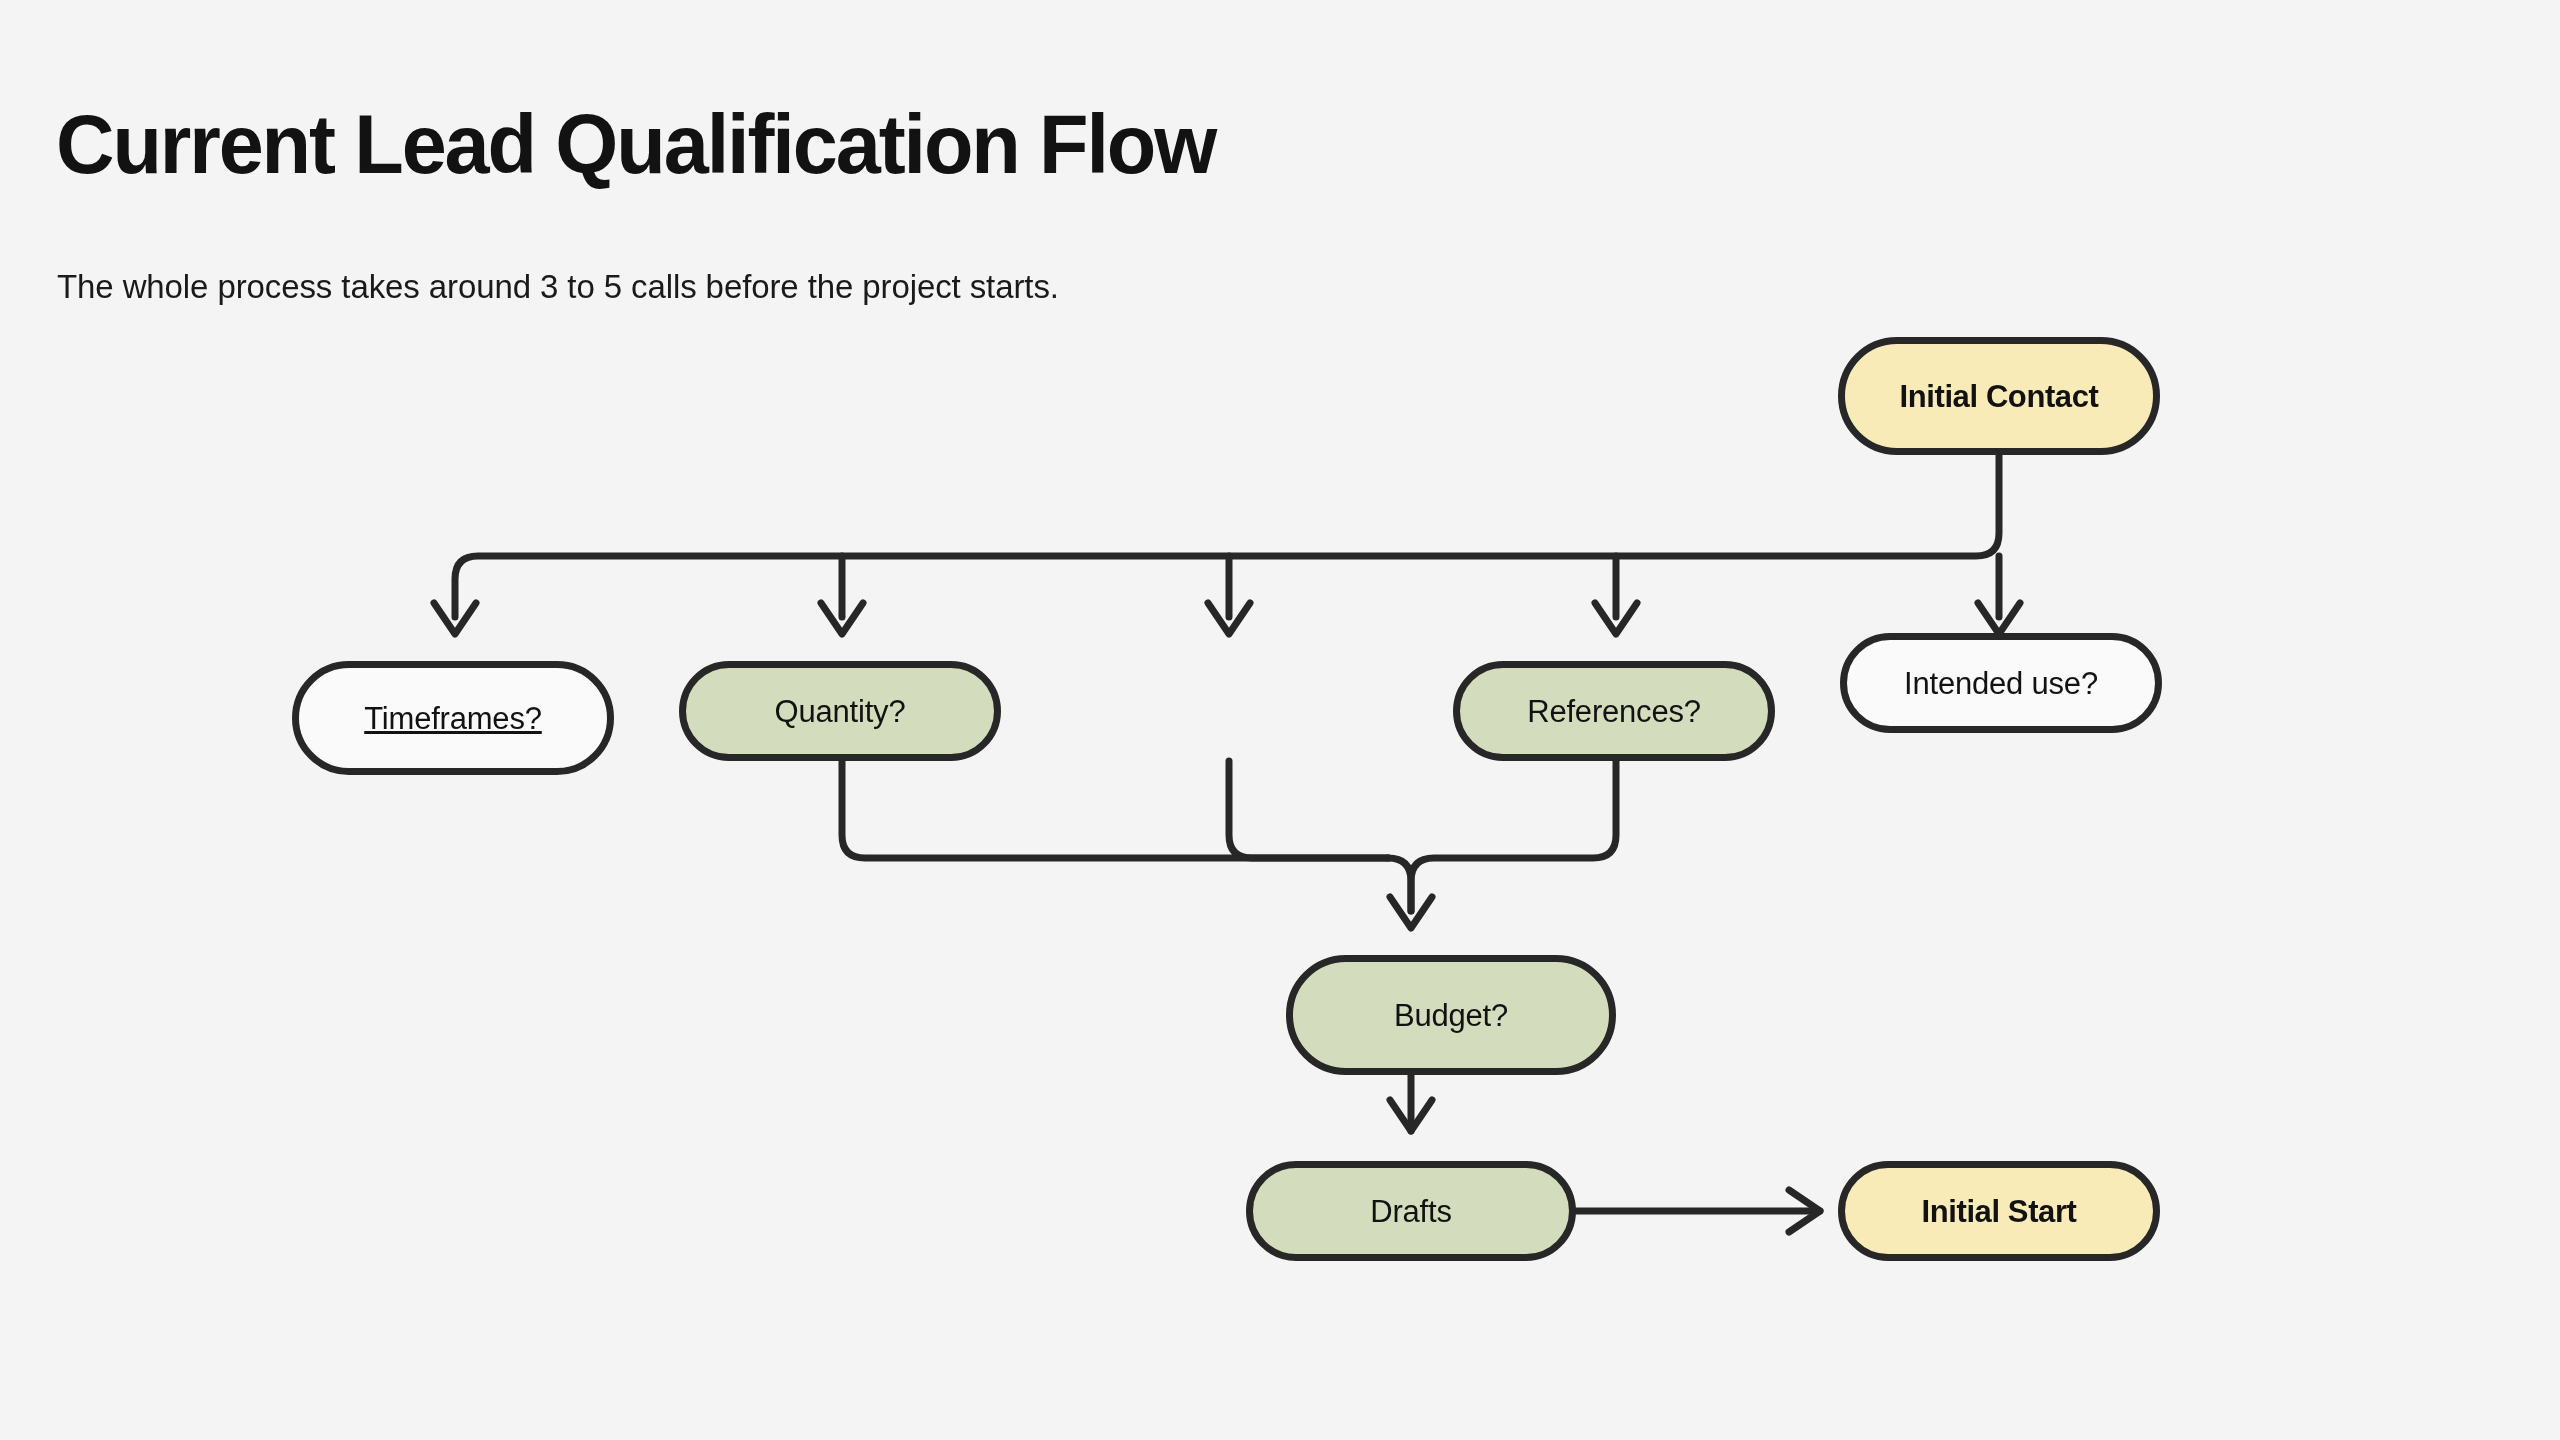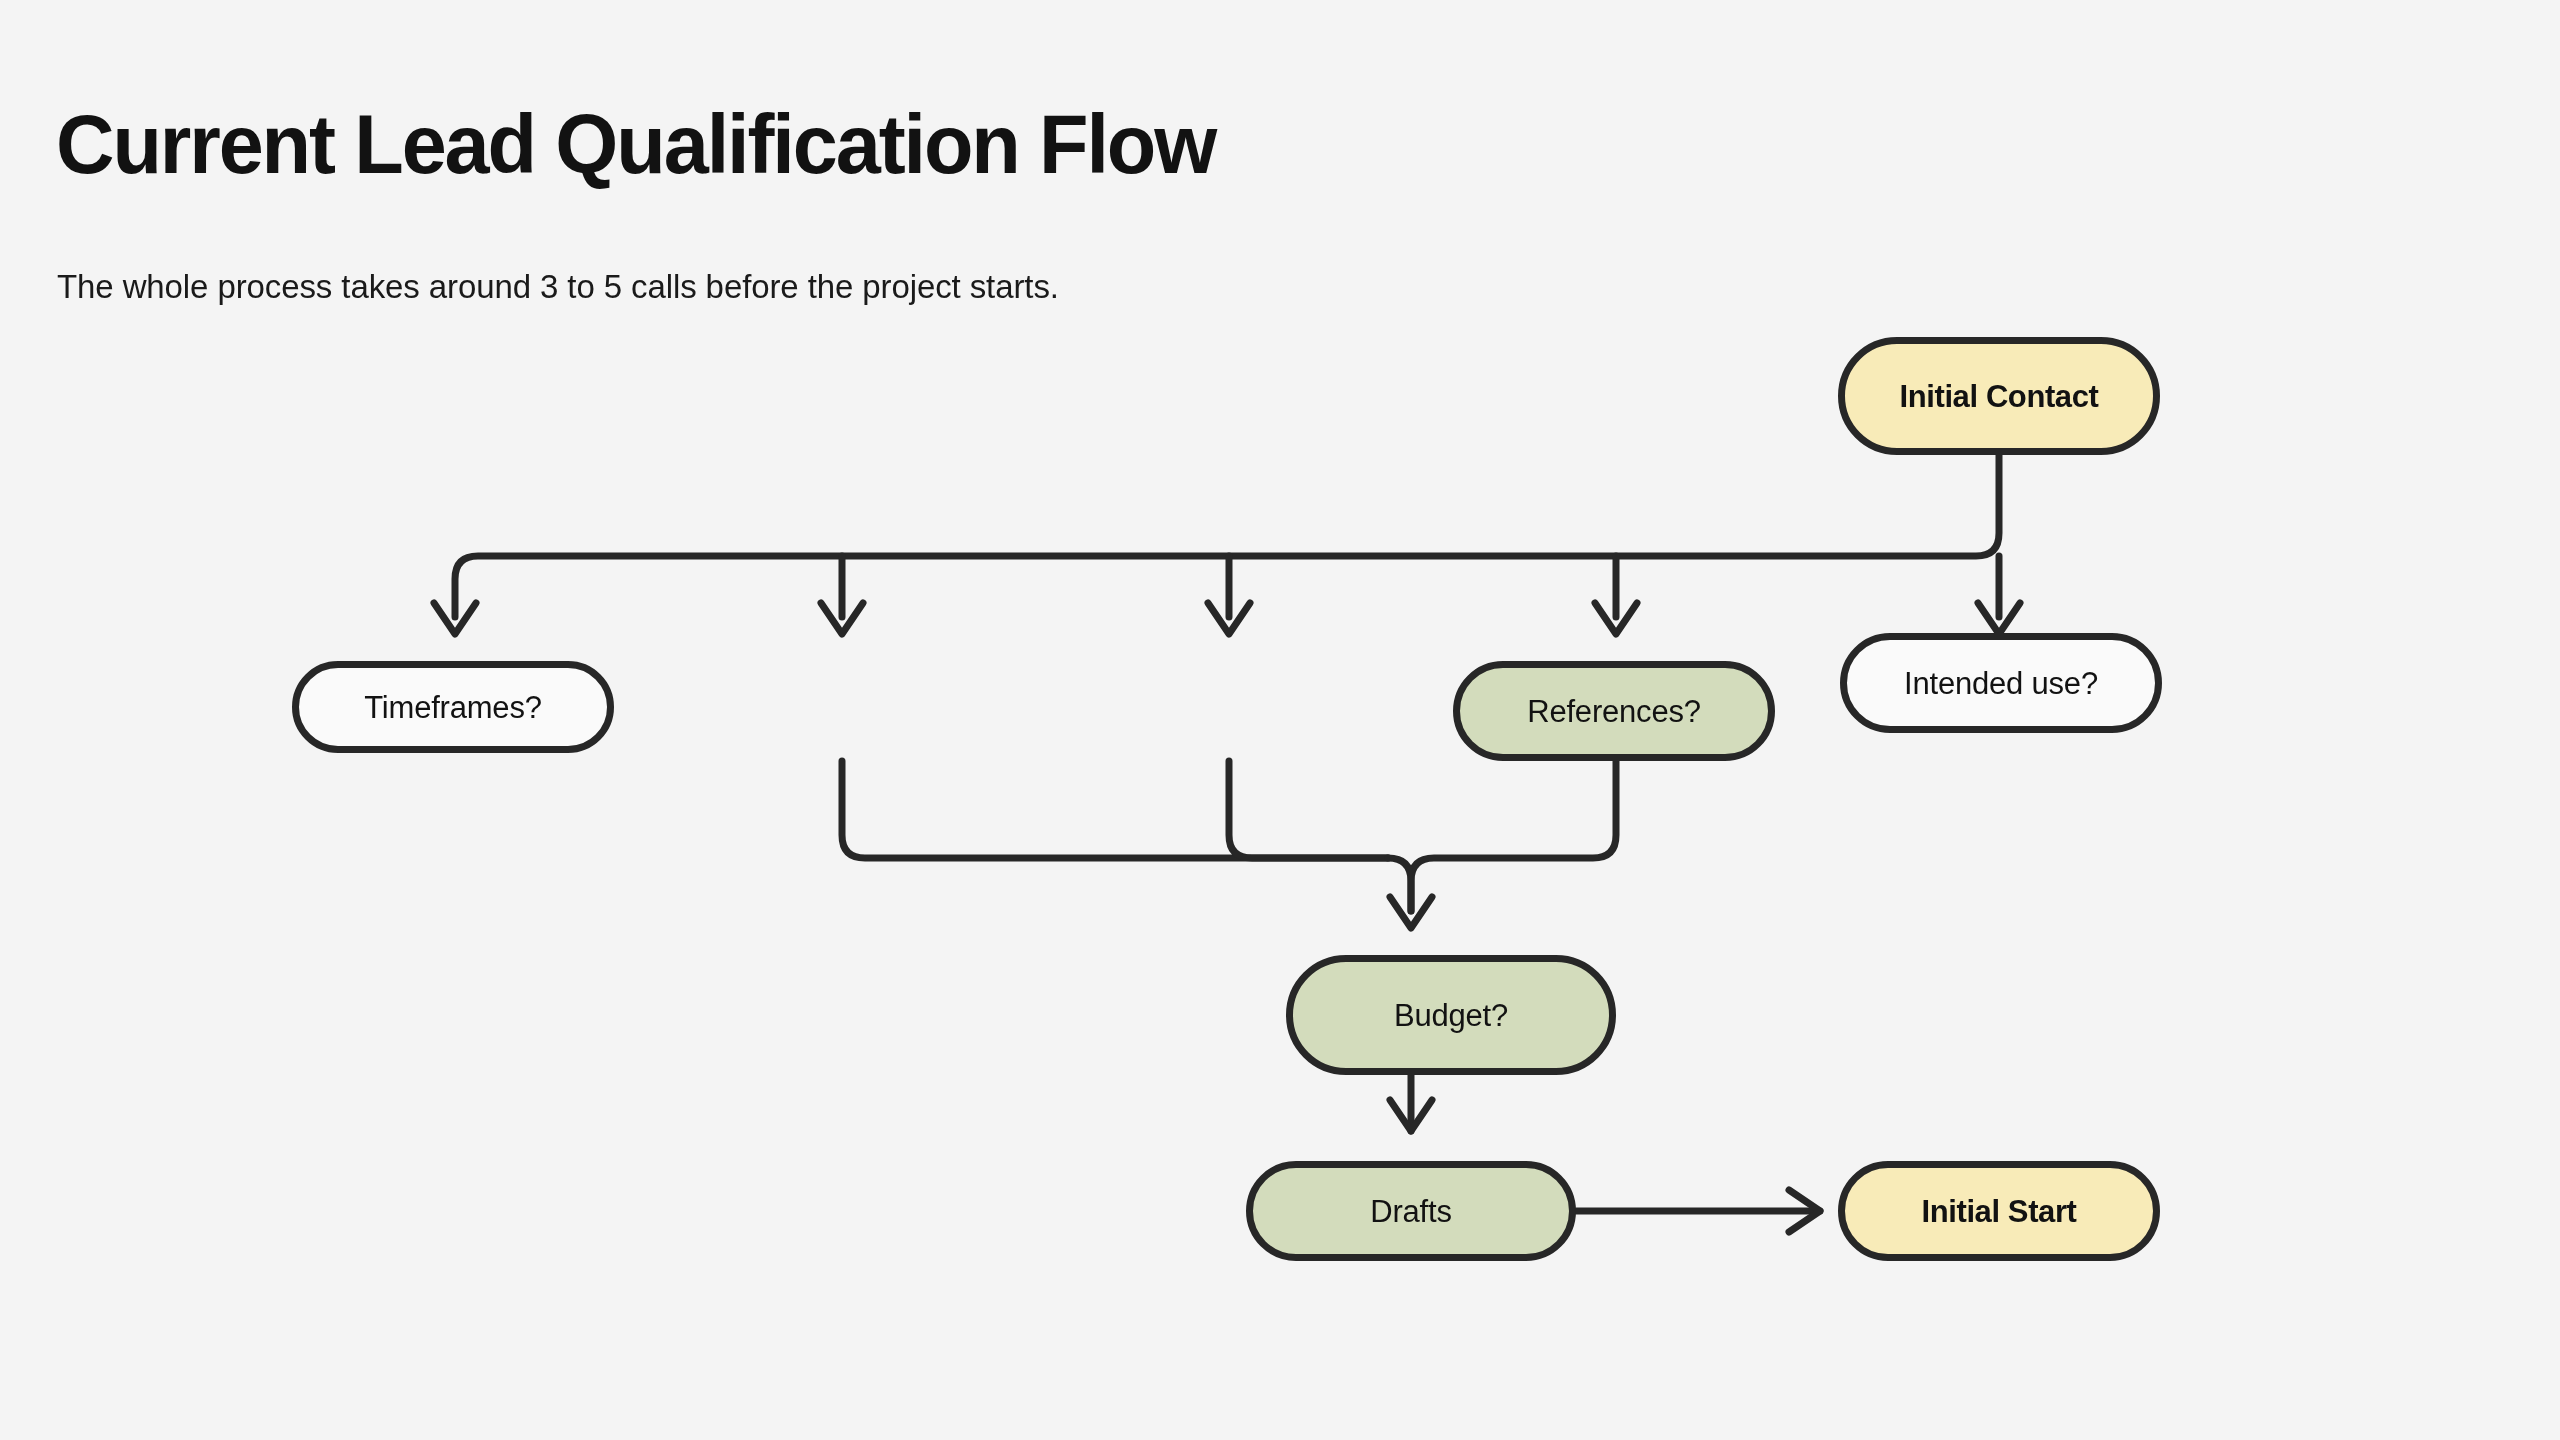--- a/index.html
+++ b/index.html
@@ -131,24 +131,27 @@
 
       <path d="M 1576 1211 L 1820 1211"></path>
       <path d="M 1789 1190 L 1820 1211 L 1789 1232"></path>
     </g>
   </svg>
 
   <div class="node fill-yellow weight-bold" style="left:1838px; top:337px; width:322px; height:118px;">
     <span class="node-label">Initial Contact</span>
   </div>
 
-  <div class="node fill-white weight-regular" style="left:292px; top:661px; width:322px; height:92px;">
+  <div class="node fill-white weight-regular" style="left:292px; top:661px; width:322px; height:114px;text-decoration:underline;">
     <span class="node-label">Timeframes?</span>
   </div>
 
+  <div class="node fill-green weight-regular" style="left:679px; top:661px; width:322px; height:100px;">
+    <span class="node-label">Quantity?</span>
+  </div>
 
 
   <div class="node fill-green weight-regular" style="left:1453px; top:661px; width:322px; height:100px;">
     <span class="node-label">References?</span>
   </div>
 
   <div class="node fill-white weight-regular" style="left:1840px; top:633px; width:322px; height:100px;">
     <span class="node-label">Intended use?</span>
   </div>
 

